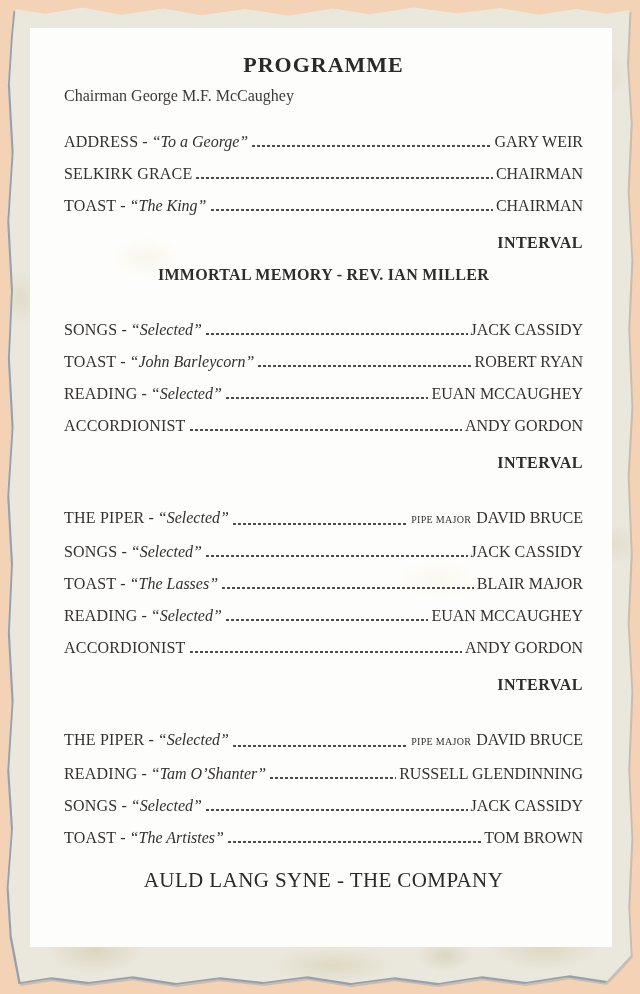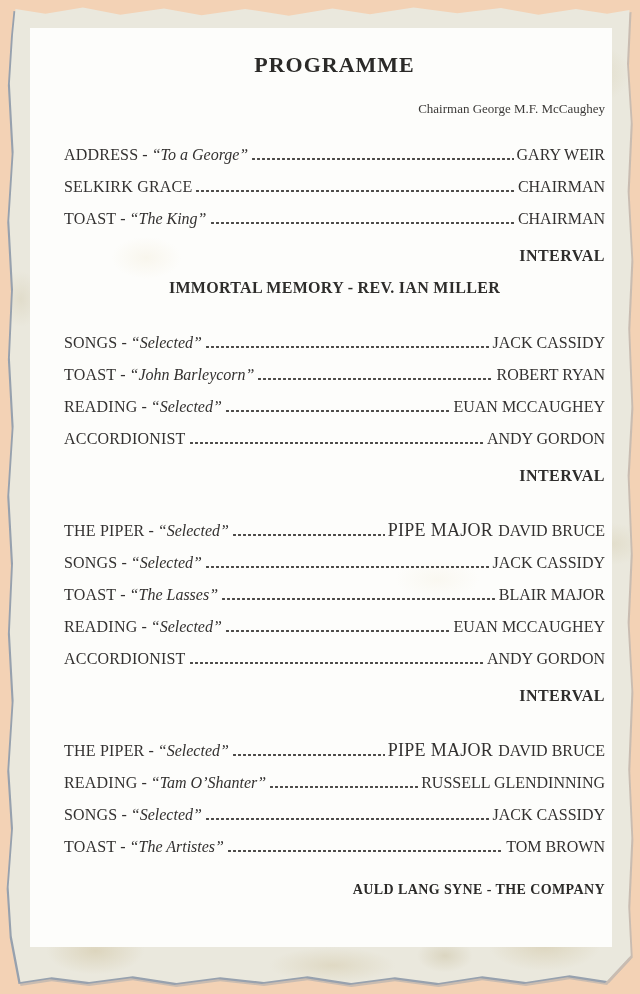--- a/index.html
+++ b/index.html
@@ -40,33 +40,33 @@
     );
   }
   .panel {
     position: absolute;
     left: 30px; top: 28px;
     width: 582px; height: 919px;
     background: #fdfdfb;
     background-image:
       radial-gradient(ellipse 50px 30px at 20% 25%, rgba(235,225,195,.25), transparent 70%),
       radial-gradient(ellipse 60px 30px at 70% 60%, rgba(235,225,195,.18), transparent 70%);
-    padding: 24px 7px 0 34px;
+    padding: 24px 29px 0 34px;
   }
   .title {
     text-align: center;
     font-size: 22px; line-height: 26px;
     font-weight: bold;
     letter-spacing: 1px;
     color: #2b2a28;
   }
   .subtitle {
-    text-align: right;
-    font-size: 13px; line-height: 19px;
-    margin-top: 21px;
+    text-align: left;
+    font-size: 16px; line-height: 19px;
+    margin-top: 8px;
     color: #3c3a38;
   }
   .section:first-child .items { margin-top: 26px; }
   .interval-heading {
     margin-top: 16px;
     text-align: right;
     font-size: 16px; line-height: 21px;
     font-weight: bold;
     letter-spacing: .5px;
     color: #2e2d2b;
@@ -93,29 +93,29 @@
     flex: 1;
     align-self: stretch;
     margin: 0 3px;
     min-width: 12px;
     background-image: radial-gradient(circle, #4a4846 1.1px, transparent 1.5px);
     background-size: 5px 4px;
     background-repeat: repeat-x;
     background-position: left calc(100% - 4px);
   }
   .performer-prefix {
-    font-size: 18px;
+    font-size: 10px;
     letter-spacing: .3px;
     margin-right: 5px;
   }
   .footer-line {
     margin-top: 22px;
-    text-align: right;
-    font-size: 14px; line-height: 21px;
-    font-weight: bold;
+    text-align: center;
+    font-size: 21px; line-height: 21px;
+    font-weight: normal;
     letter-spacing: .4px;
     color: #2b2a28;
   }
 </style>
 </head>
 <body>
 
 <div class="card-shadow-wrap">
   <div class="card"></div>
 </div>

